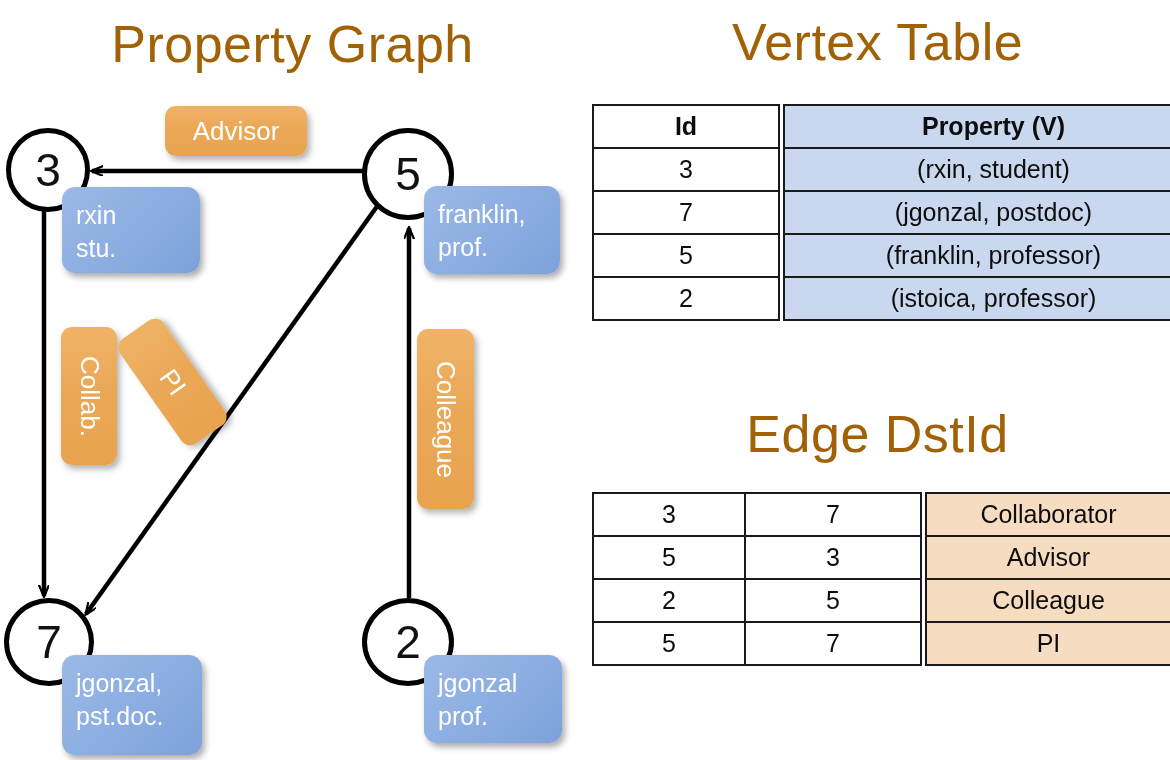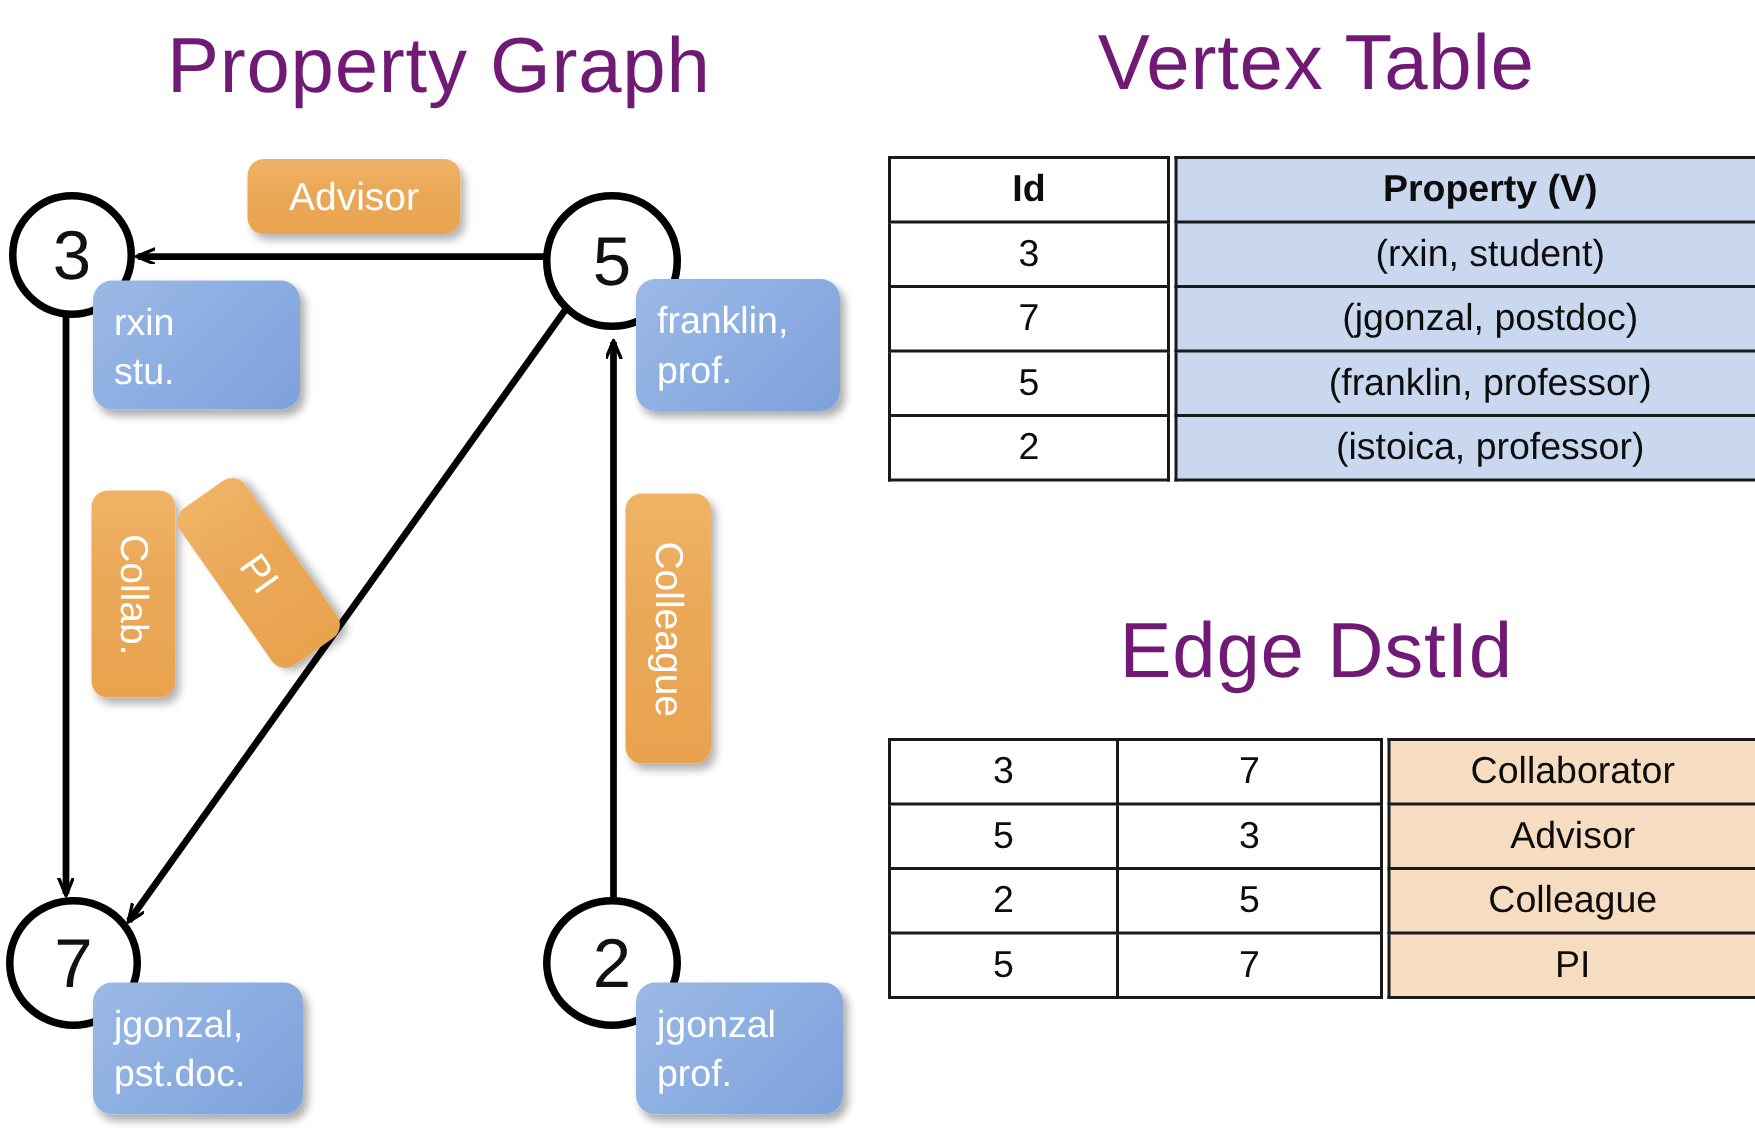--- a/index.html
+++ b/index.html
@@ -13,21 +13,21 @@
   }
   .stage{position:absolute;left:0;top:0;width:1170px;height:760px;}
 
   
   .title{
     position:absolute;
     font-family:"Liberation Sans", sans-serif;
     font-weight:300;
     font-size:52px;
     letter-spacing:0.5px;
-    color:#701a75;
+    color:#a16207;
     white-space:nowrap;
     text-align:center;
   }
   #title-property-graph{left:0;top:14px;width:585px;}
   #title-vertex-table{left:585px;top:12px;width:585px;}
   #title-edge-table{left:585px;top:404px;width:585px;}
 
   
   #graph-svg{position:absolute;left:0;top:0;width:585px;height:760px;}
 
@@ -58,21 +58,21 @@
     color:#ffffff;
     font-size:25px;
     font-weight:300;
     line-height:1.32;
     padding:12px 0 0 14px;
     box-sizing:border-box;
     z-index:8;
   }
   #vprop-3{left:62px;top:187px;width:138px;height:86px;}
   #vprop-5{left:424px;top:186px;width:136px;height:88px;}
-  #vprop-7{left:62px;top:655px;width:140px;height:88px;}
+  #vprop-7{left:62px;top:655px;width:140px;height:100px;}
   #vprop-2{left:424px;top:655px;width:138px;height:88px;}
 
   
   .edge-label{
     position:absolute;
     border-radius:11px;
     background:linear-gradient(180deg,#f0b366 0%,#eaa857 45%,#e9a34f 100%);
     box-shadow:3px 4px 6px rgba(0,0,0,0.30);
     color:#ffffff;
     font-size:26px;

